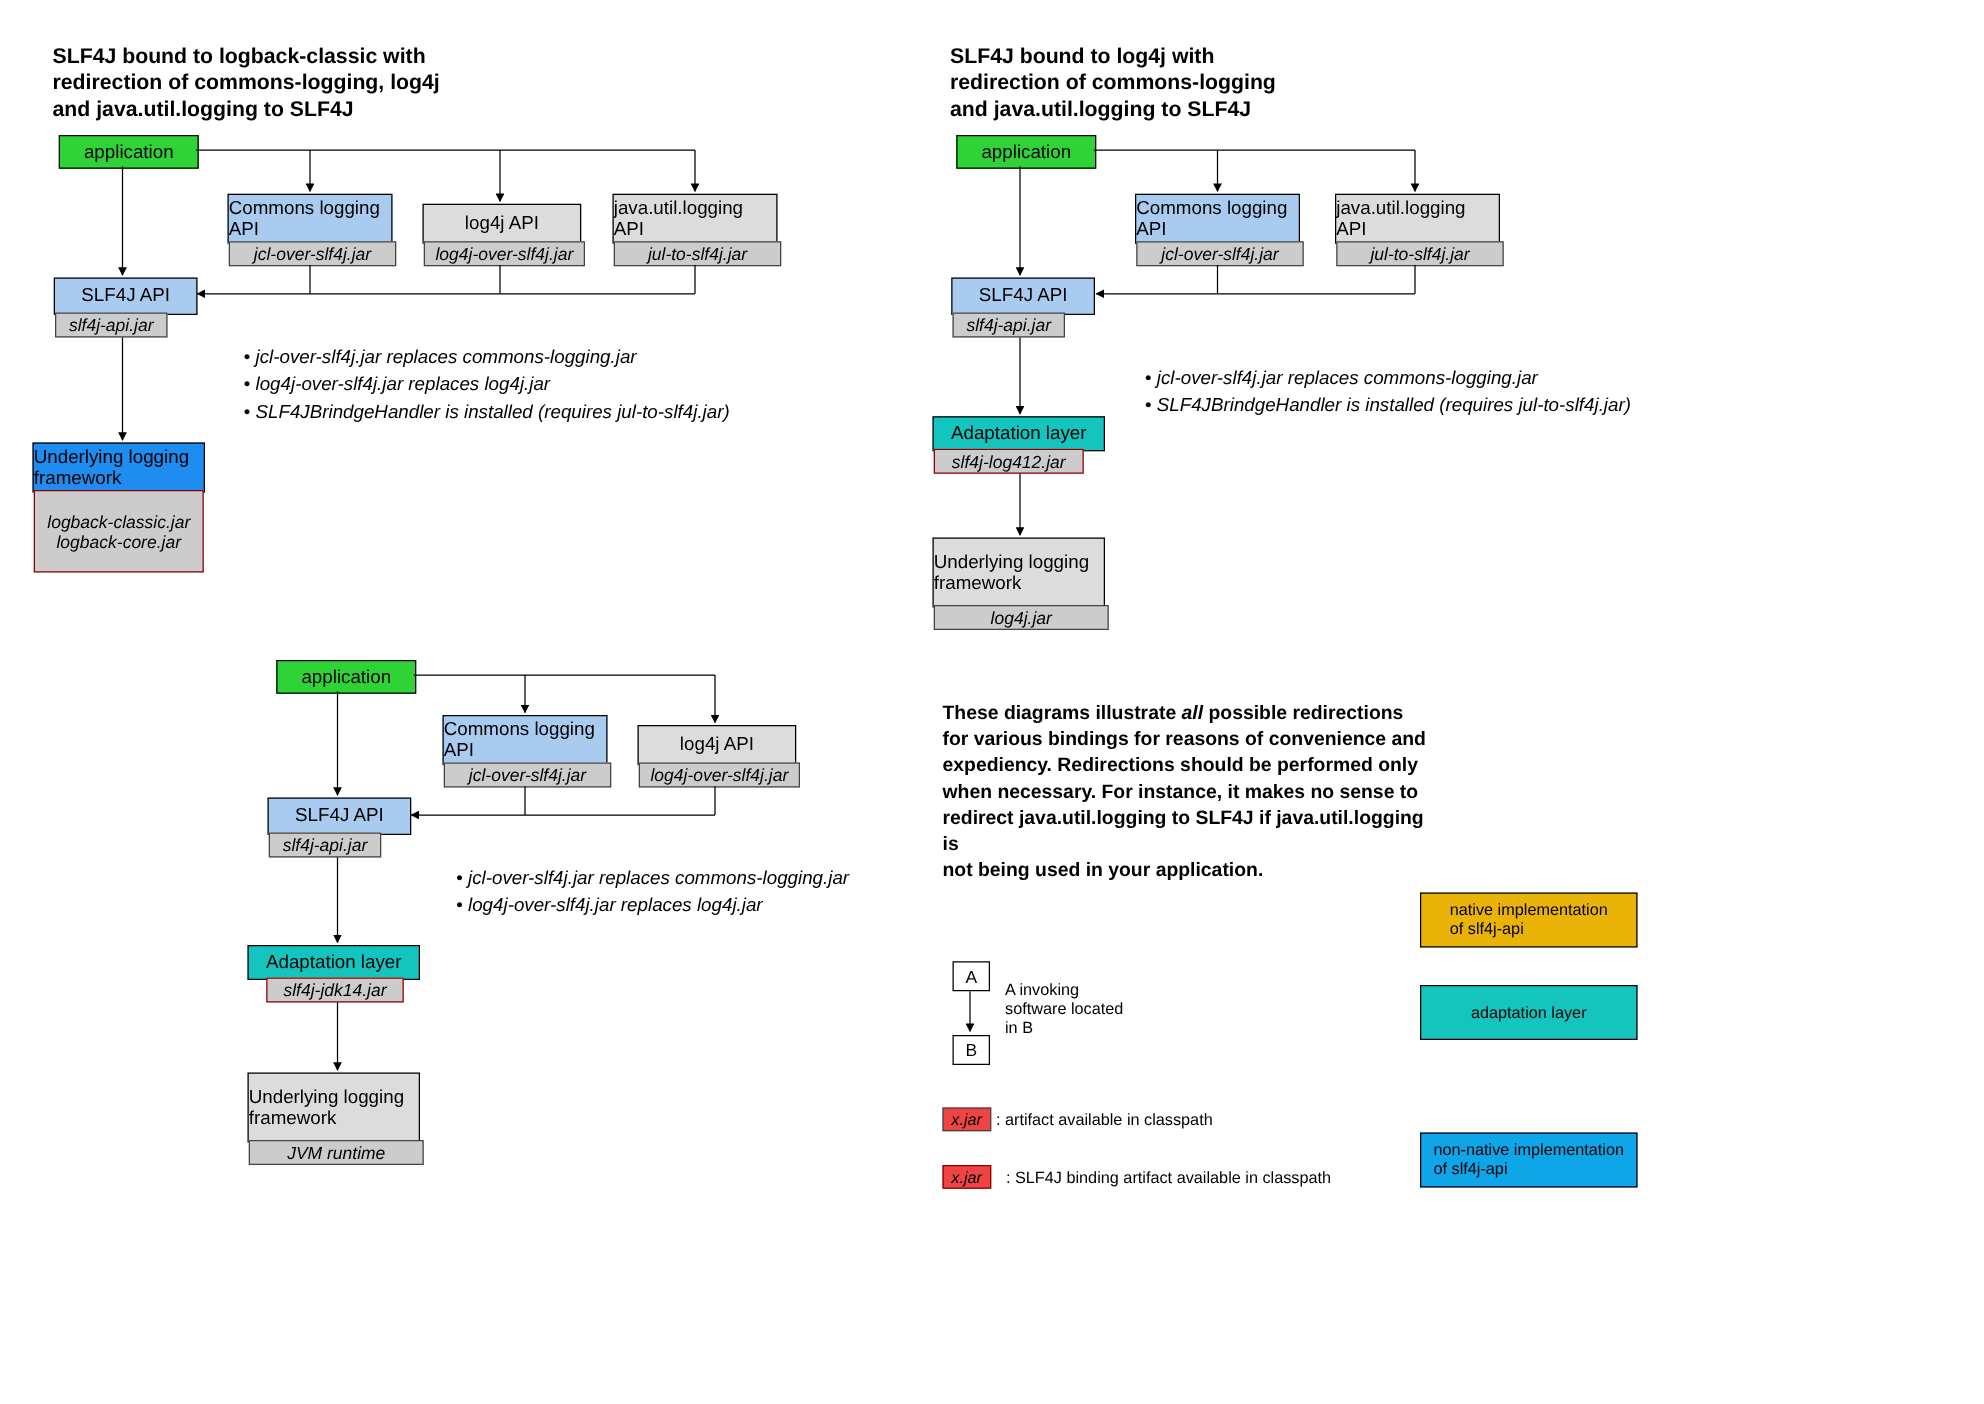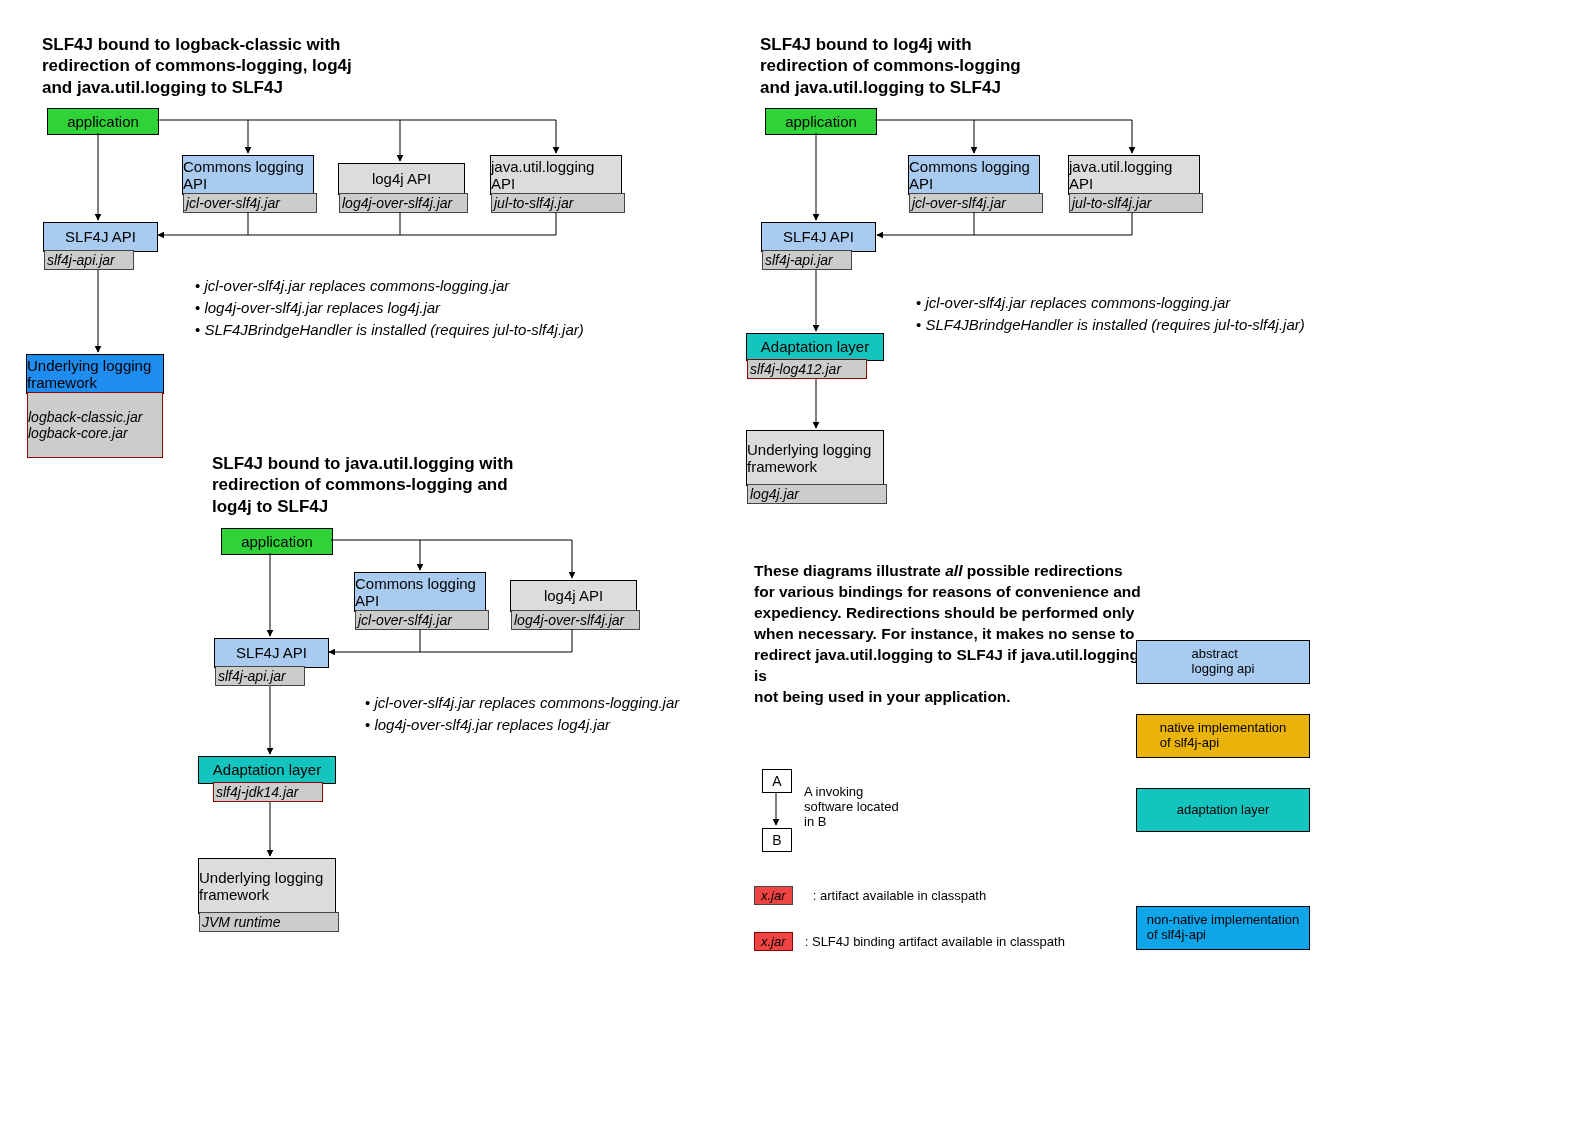--- a/index.html
+++ b/index.html
@@ -1,19 +1,19 @@
 <!DOCTYPE html>
 <html><head>
 <meta charset="utf-8">
 <style>
   html,body{margin:0;padding:0;background:#fff;font-family:Arial,Helvetica,sans-serif;font-size:15px;color:#000}
   .canvas{position:relative;width:1587px;height:1123px}
   .title{position:absolute;font-weight:bold;font-size:17px;line-height:1.25}
   .box{position:absolute;border:1px solid #000;display:flex;align-items:center;justify-content:center;font-size:15px;line-height:1.15}
-  .jar{position:absolute;border:1px solid #444;background:#ccc;font-style:italic;font-size:14px;padding:1px 2px}
+  .jar{position:absolute;border:1px solid #444;background:#ccc;font-style:italic;font-size:14px;text-align:center;padding:1px 2px}
   .jar.red{border:1px solid #8b0000}
   .bul{position:absolute;font-size:15px;line-height:1.45}
   .bul span.i{font-style:italic}
   .note{position:absolute;font-size:15.5px;font-weight:bold;line-height:1.35;width:390px}
   .note .i{font-style:italic}
   svg.ar{position:absolute;overflow:visible}
   .leg-txt{position:absolute;font-size:13px}
   .jar2{display:inline-block;border:1px solid #444;background:#ef4444;font-style:italic;font-size:13px;padding:1px 6px}
   .jar2.red{border:1px solid #8b0000}
   .mini{position:absolute;border:1px solid #000;width:28px;height:22px;text-align:center;font-size:14px;line-height:22px}
@@ -68,23 +68,20 @@
 
   <line x1="248" y1="212" x2="248" y2="235" stroke="#000"></line>
   <line x1="400" y1="212" x2="400" y2="235" stroke="#000"></line>
   <line x1="556" y1="212" x2="556" y2="235" stroke="#000"></line>
   <line x1="556" y1="235" x2="165" y2="235" stroke="#000"></line>
   <line x1="165" y1="235" x2="158" y2="235" stroke="#000" marker-end="url(#ah)"></line>
 
   <line x1="98" y1="270" x2="98" y2="352" stroke="#000" marker-end="url(#ah)"></line>
 </svg>
 
-<div class="title" style="left:212px;top:453px;white-space:pre-line">SLF4J bound to java.util.logging with
-redirection of commons-logging and
-log4j to SLF4J</div>
 
 <div class="box" style="left:221px;top:528px;width:110px;height:25px;background:#2fd337">application</div>
 
 <div class="box" style="left:354px;top:572px;width:130px;height:38px;background:#a8cbef">Commons logging API</div>
 <div class="jar" style="left:355px;top:610px;width:128px">jcl-over-slf4j.jar</div>
 
 <div class="box" style="left:510px;top:580px;width:125px;height:30px;background:#dcdcdc">log4j API</div>
 <div class="jar" style="left:511px;top:610px;width:123px">log4j-over-slf4j.jar</div>
 
 <div class="box" style="left:214px;top:638px;width:113px;height:28px;background:#a8cbef">SLF4J API</div>
@@ -150,39 +147,37 @@
   <line x1="1132" y1="235" x2="884" y2="235" stroke="#000"></line>
   <line x1="884" y1="235" x2="877" y2="235" stroke="#000" marker-end="url(#ah)"></line>
   <line x1="816" y1="270" x2="816" y2="331" stroke="#000" marker-end="url(#ah)"></line>
   <line x1="816" y1="379" x2="816" y2="428" stroke="#000" marker-end="url(#ah)"></line>
 </svg>
 
 <div class="note" style="left:754px;top:561px">
   These diagrams illustrate <span class="i">all</span> possible redirections for various bindings for reasons of convenience and expediency. Redirections should be performed only when necessary. For instance, it makes no sense to redirect java.util.logging to SLF4J if java.util.logging is<br>not being used in your application.
 </div>
 
-<div class="box" style="left:1136px;top:640px;width:172px;height:42px;background:#a8cbef;font-size:13px;white-space:pre-line">abstract
-logging api</div>
 <div class="box" style="left:1136px;top:714px;width:172px;height:42px;background:#eab308;font-size:13px;white-space:pre-line">native implementation
 of slf4j-api</div>
 <div class="box" style="left:1136px;top:788px;width:172px;height:42px;background:#14c5bf;font-size:13px">adaptation layer</div>
 <div class="box" style="left:1136px;top:906px;width:172px;height:42px;background:#0ea5e9;font-size:13px;white-space:pre-line">non-native implementation
 of slf4j-api</div>
 
 <div class="mini" style="left:762px;top:769px">A</div>
 <div class="mini" style="left:762px;top:828px">B</div>
 <svg class="ar" style="left:760px;top:765px;width:40px;height:100px">
   <line x1="16" y1="28" x2="16" y2="60" stroke="#000" marker-end="url(#ah)"></line>
 </svg>
 <div class="leg-txt" style="left:804px;top:784px;white-space:pre-line">A invoking
 software located
 in B</div>
 
 <div style="position:absolute;left:754px;top:886px">
   <span class="jar2">x.jar</span>
-  <span class="leg-txt" style="position:static;margin-left:16px">: artifact available in classpath</span>
+  <span class="leg-txt" style="position:static;margin-left:0">: artifact available in classpath</span>
 </div>
 <div style="position:absolute;left:754px;top:932px">
   <span class="jar2 red">x.jar</span>
   <span class="leg-txt" style="position:static;margin-left:8px">: SLF4J binding artifact available in classpath</span>
 </div>
 
 </div>
 
 </body></html>

